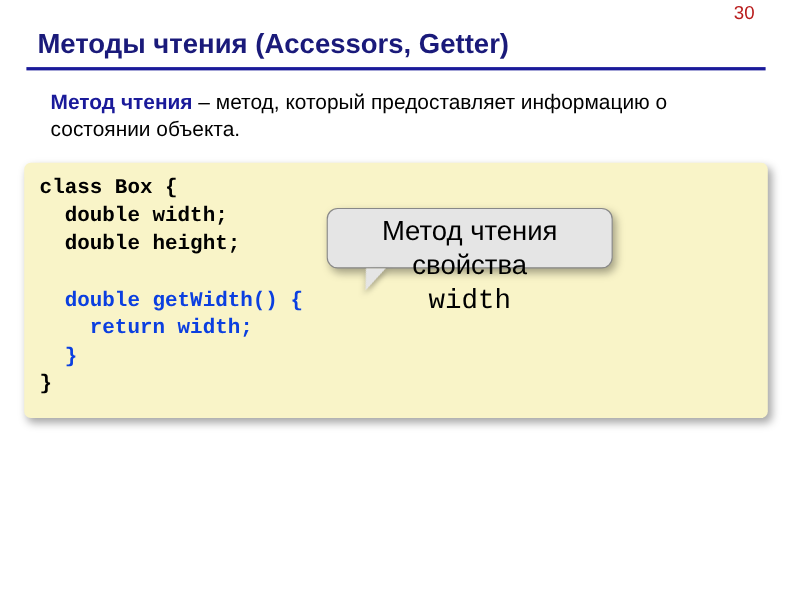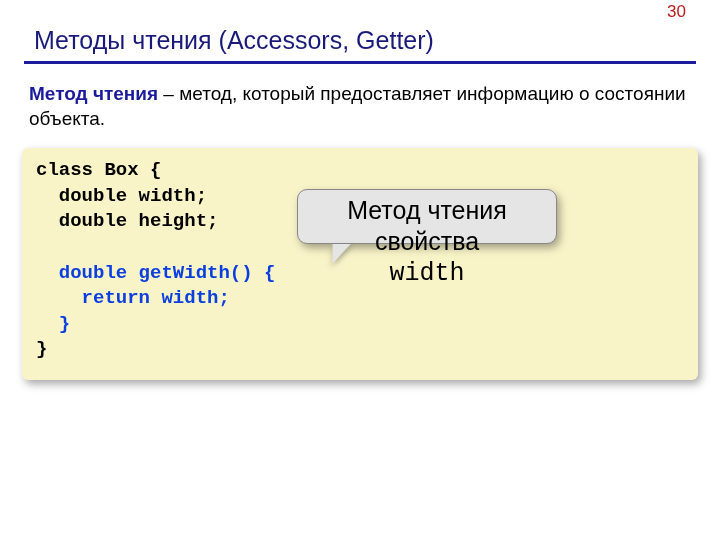--- a/index.html
+++ b/index.html
@@ -15,30 +15,30 @@
   .page-number {
     position: absolute;
     top: 2px;
     right: 34px;
     font-size: 17px;
     color: #b91c1c;
   }
   .title {
     padding: 26px 38px 4px 34px;
     font-size: 25px;
-    font-weight: normal;
+    font-weight: bold;
     color: #1a1a7a;
   }
   .title-underline {
     margin: 2px 24px 0 24px;
     height: 3px;
     background: #1a1a9a;
   }
   .definition {
-    padding: 18px 34px 0 29px;
+    padding: 18px 34px 0 46px;
     font-size: 19px;
     color: #000;
     line-height: 1.3;
   }
   .definition .term {
     color: #1a1a9a;
     font-weight: bold;
   }
   .codebox {
     position: absolute;

